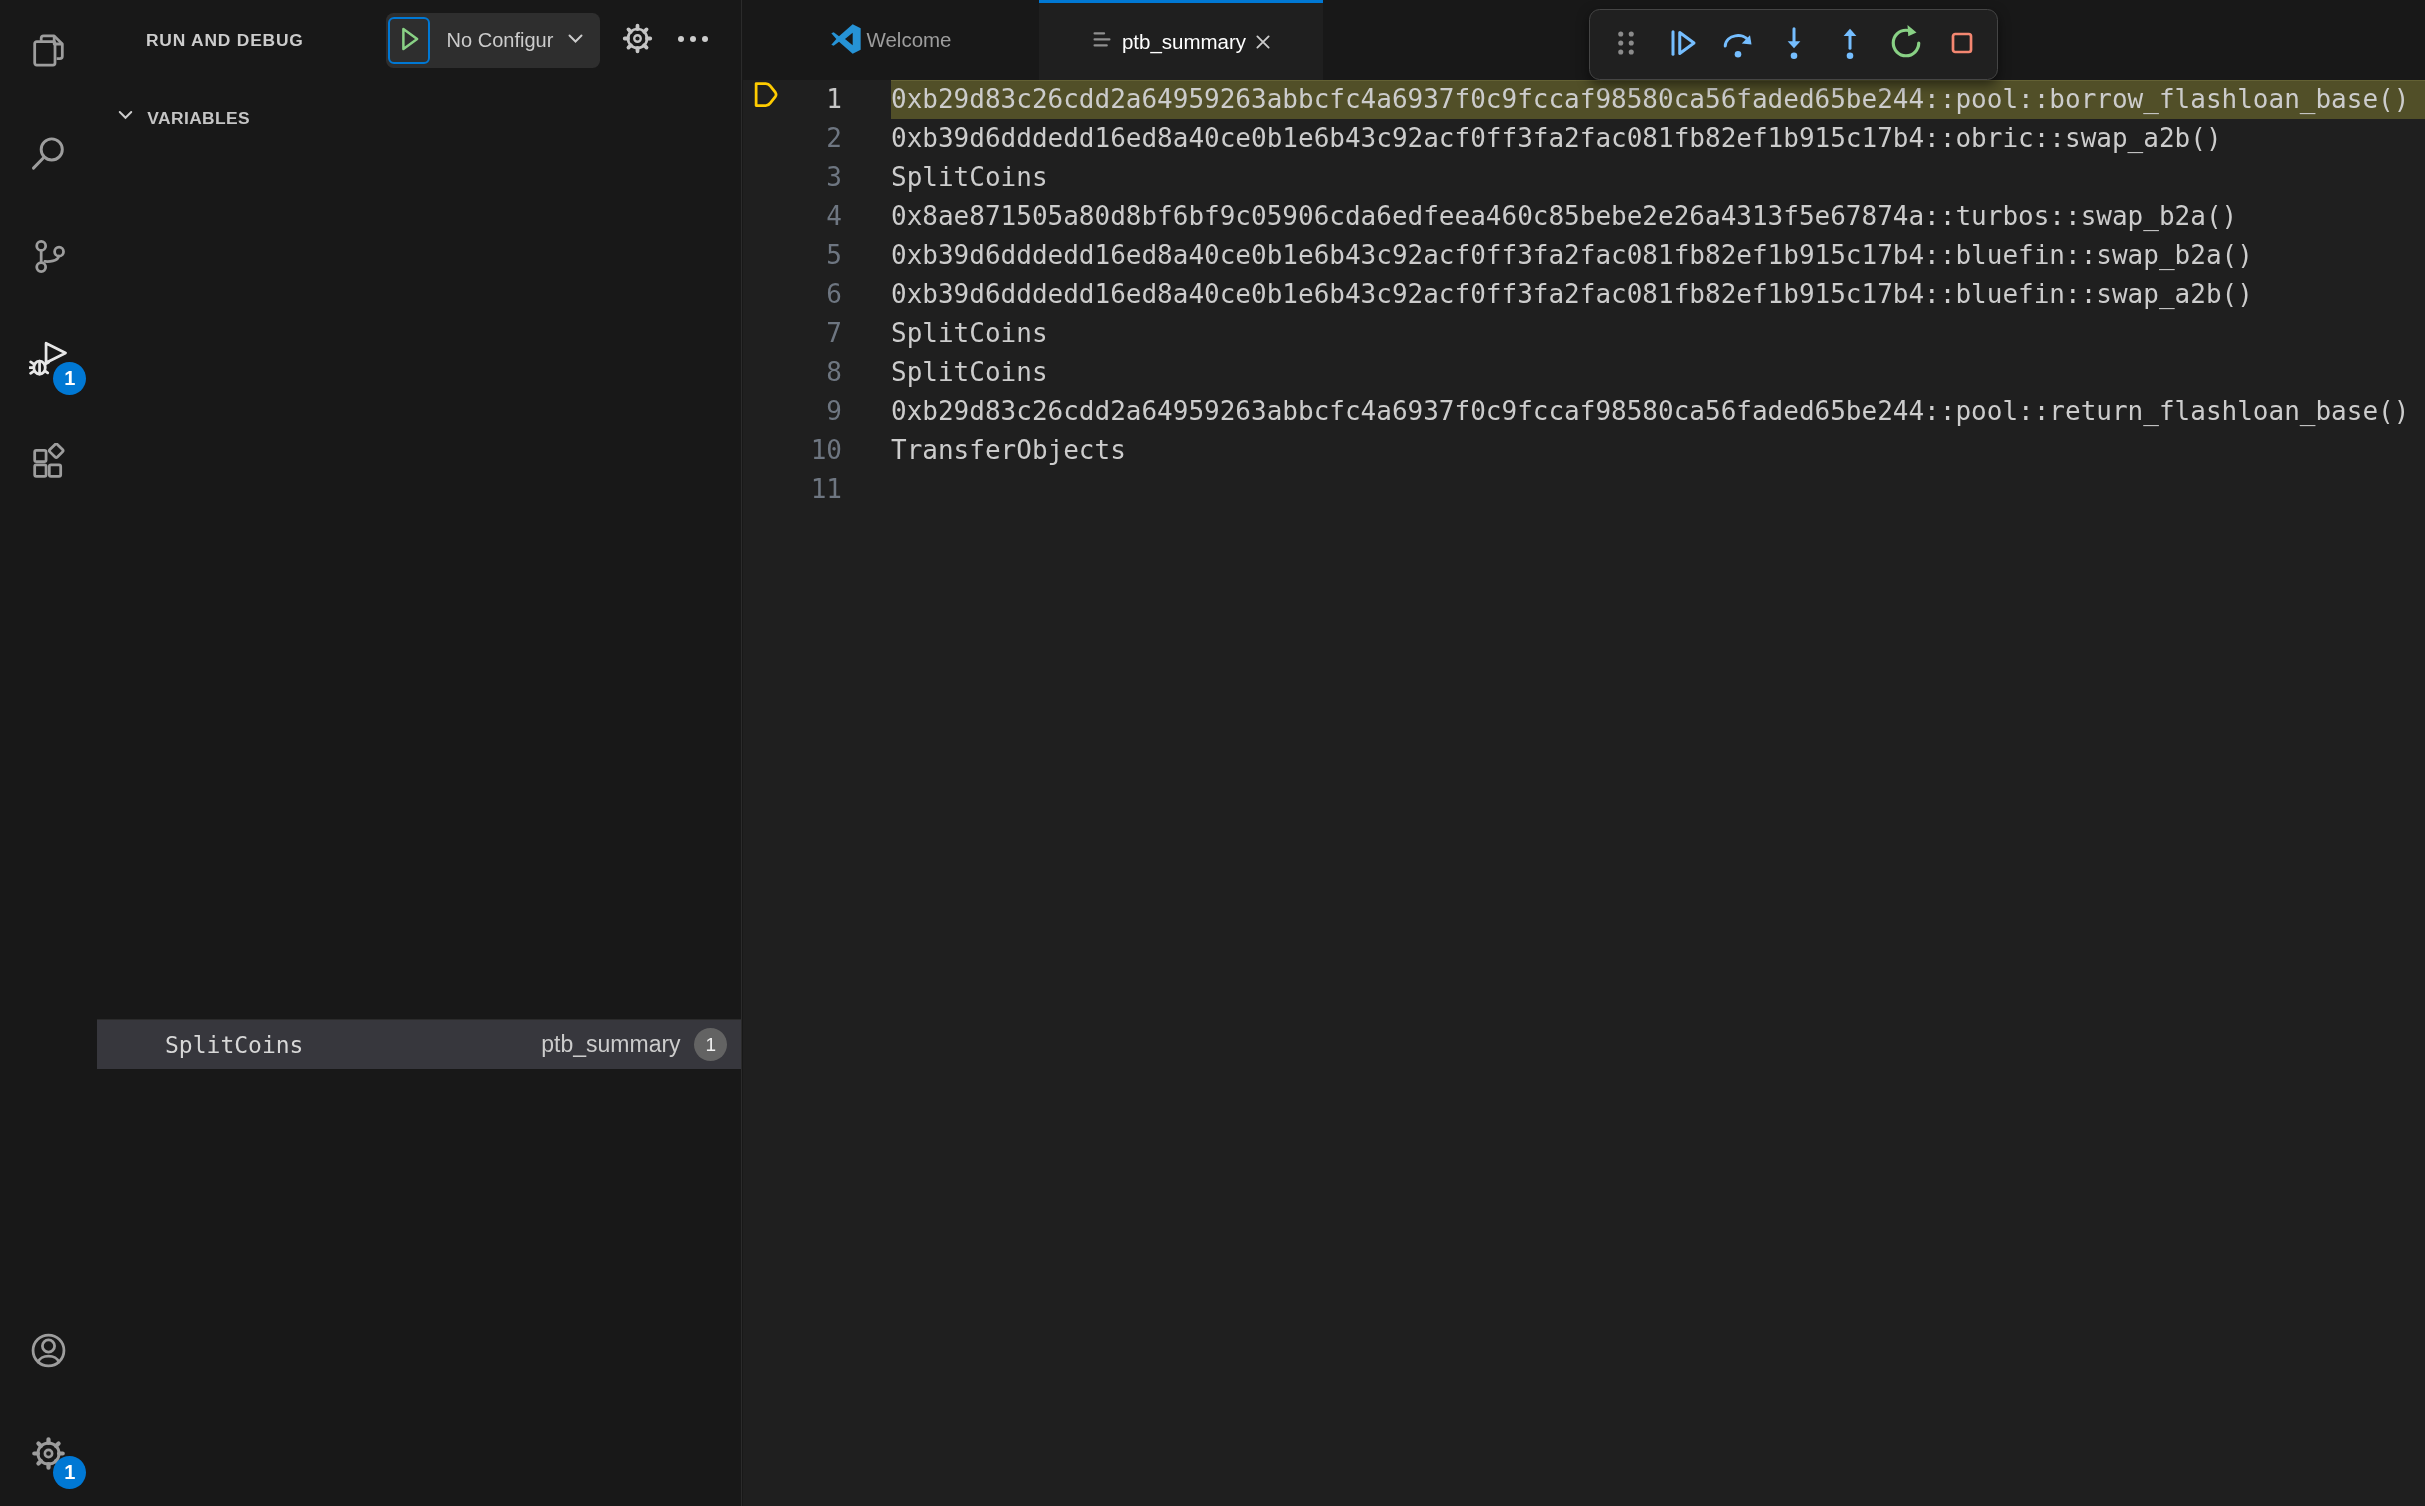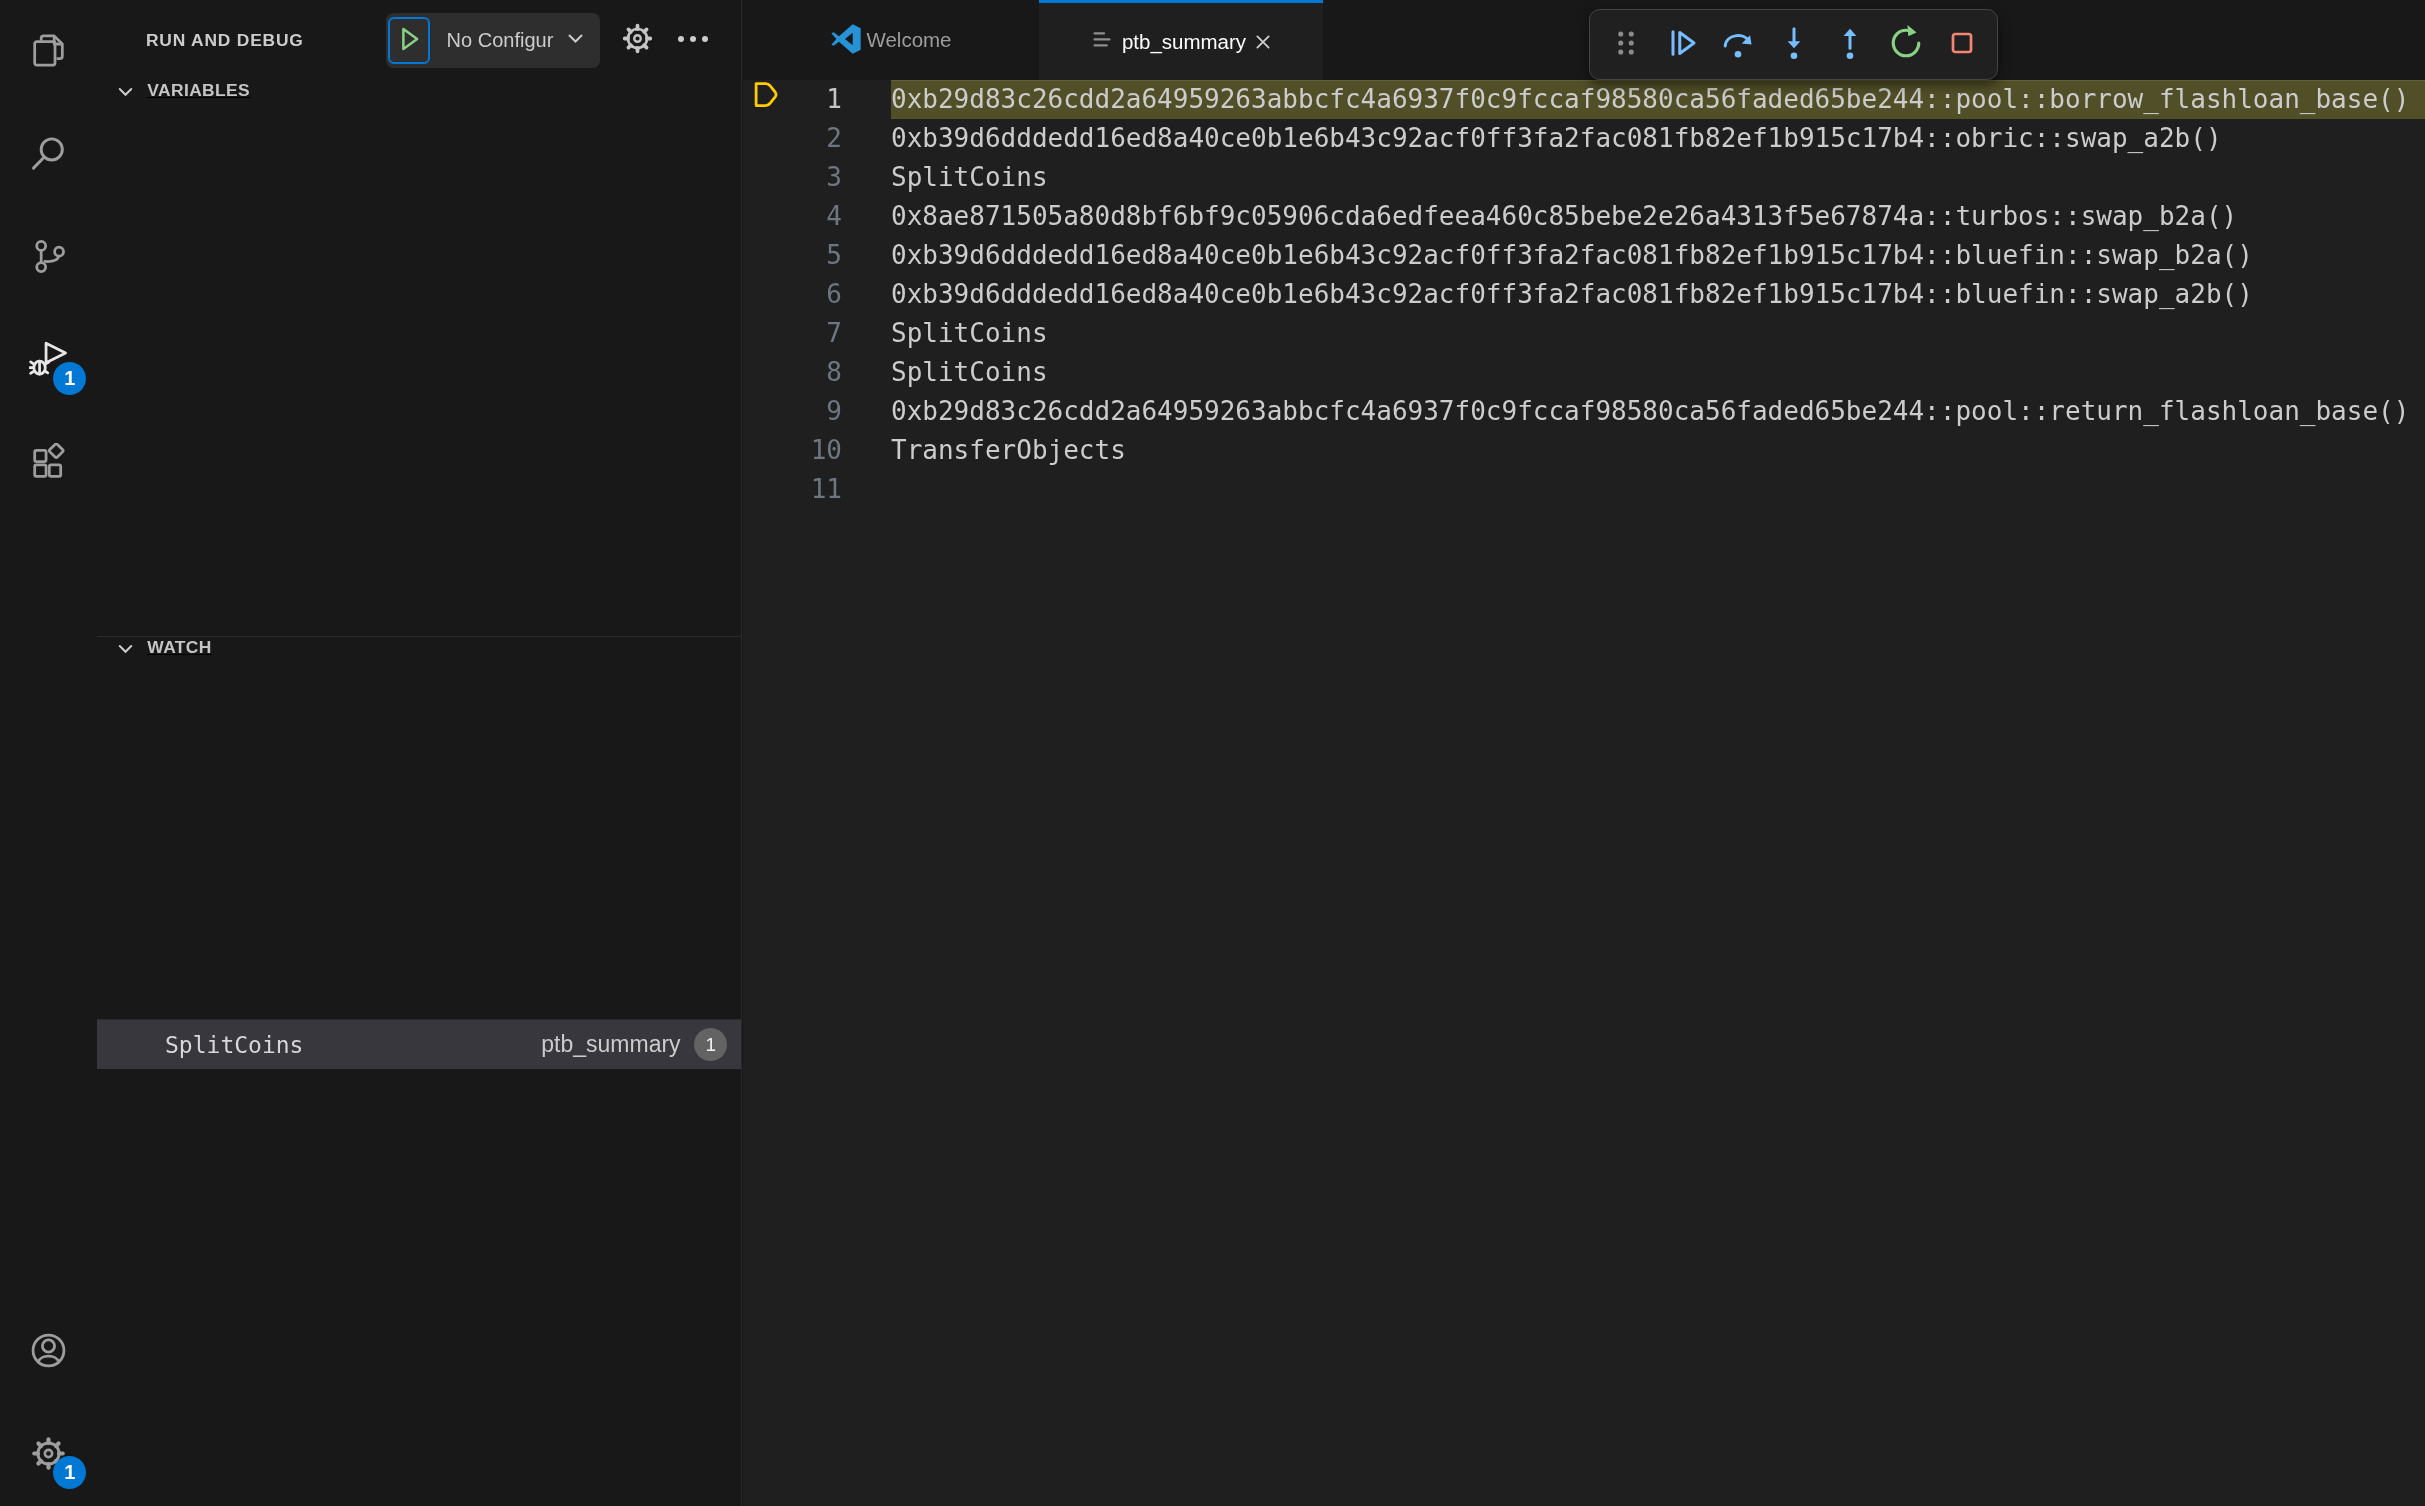--- a/index.html
+++ b/index.html
@@ -28,21 +28,21 @@
               background:#2e2e2e; display:flex; align-items:center; justify-content:center; cursor:pointer; }
   .config-select { display:flex; align-items:center; gap:12px; padding:0 13.7px 0 16.7px; cursor:pointer; }
   .config-label { color:#cccccc; font-size:20px; white-space:nowrap; }
   .icon-btn { background:none; border:none; margin-left:20px; cursor:pointer; display:flex; align-items:center; justify-content:center; }
 
   .section { position:absolute; left:0; width:100%; border-top:0.8px solid #2b2b2b; }
   .sec-variables   { top:80px;  height:556px; border-top:none; }
   .sec-watch       { top:636px;  height:383px; }
   .sec-callstack   { top:1019px; height:445px; }
   .sec-breakpoints { top:1528px; height:42px; }
-  .sec-header { height:49px; display:flex; align-items:flex-start; padding:0 15px 0 16.7px; cursor:pointer;text-decoration:underline; }
+  .sec-header { height:49px; display:flex; align-items:flex-end; padding:0 15px 0 16.7px; cursor:pointer; }
   .sec-label { color:#c5c5c5; font-size:17.4px; font-weight:700; letter-spacing:0.4px; margin-left:10.6px; }
   .sec-status { margin-left:auto; color:#ffffff; font-size:17.4px; font-weight:700; }
 
   .frame-row { height:49px; background:#37373d; display:flex; align-items:center;
                padding:0 13.7px 0 68px; cursor:pointer; }
   .frame-name { font-family:"DejaVu Sans Mono", monospace; font-size:23px; color:#d7d7d7; margin-right:auto; }
   .frame-source { font-size:23px; color:#cccccc; margin-right:13.7px; }
   .frame-badge { min-width:33px; height:33px; border-radius:16.7px; background:#636363; color:#f2f2f2;
                  font-size:19px; display:flex; align-items:center; justify-content:center; }
 
@@ -201,30 +201,20 @@
       <div class="sec-header">
         <span>
           <svg viewBox="0 0 28 28" width="23" height="23" fill="none" stroke="#cccccc" stroke-width="2.4" stroke-linecap="round">
               <polyline points="7,11 14,18 21,11"></polyline>
             </svg>
         </span>
         <span class="sec-label">VARIABLES</span>
       </div>
     </section>
 
-    <section class="section sec-watch">
-      <div class="sec-header">
-        <span>
-          <svg viewBox="0 0 28 28" width="23" height="23" fill="none" stroke="#cccccc" stroke-width="2.4" stroke-linecap="round">
-              <polyline points="7,11 14,18 21,11"></polyline>
-            </svg>
-        </span>
-        <span class="sec-label">WATCH</span>
-      </div>
-    </section>
 
     <section class="section sec-callstack">
       <div class="frame-row">
         <span class="frame-name">SplitCoins</span>
         <span class="frame-source">ptb_summary</span>
         <span class="frame-badge">1</span>
       </div>
     </section>
 
     <section class="section sec-breakpoints">

